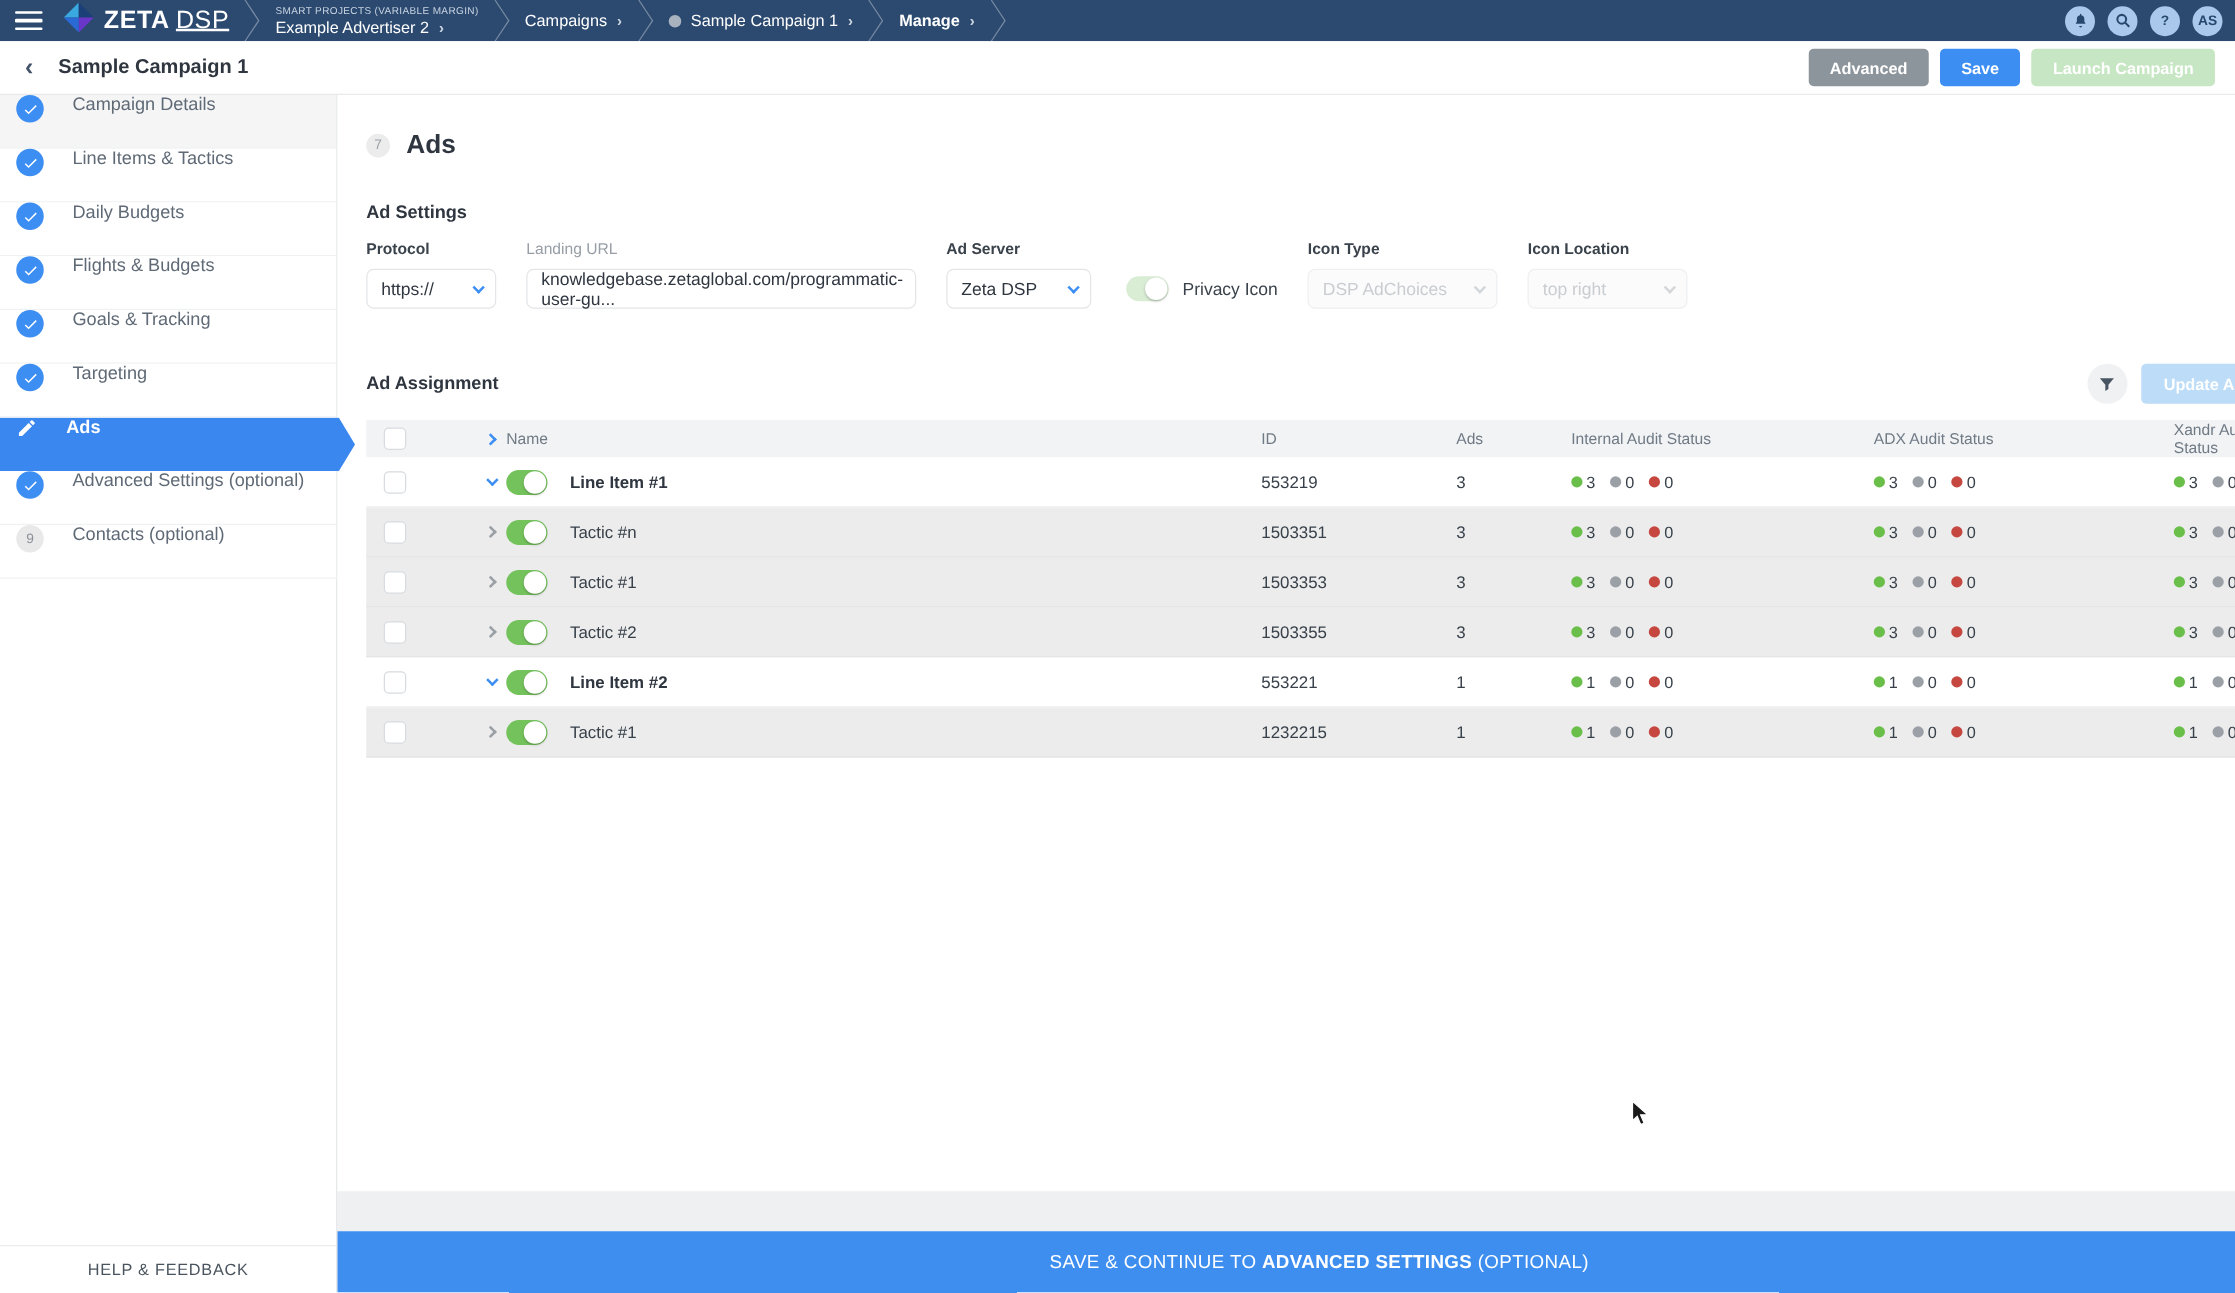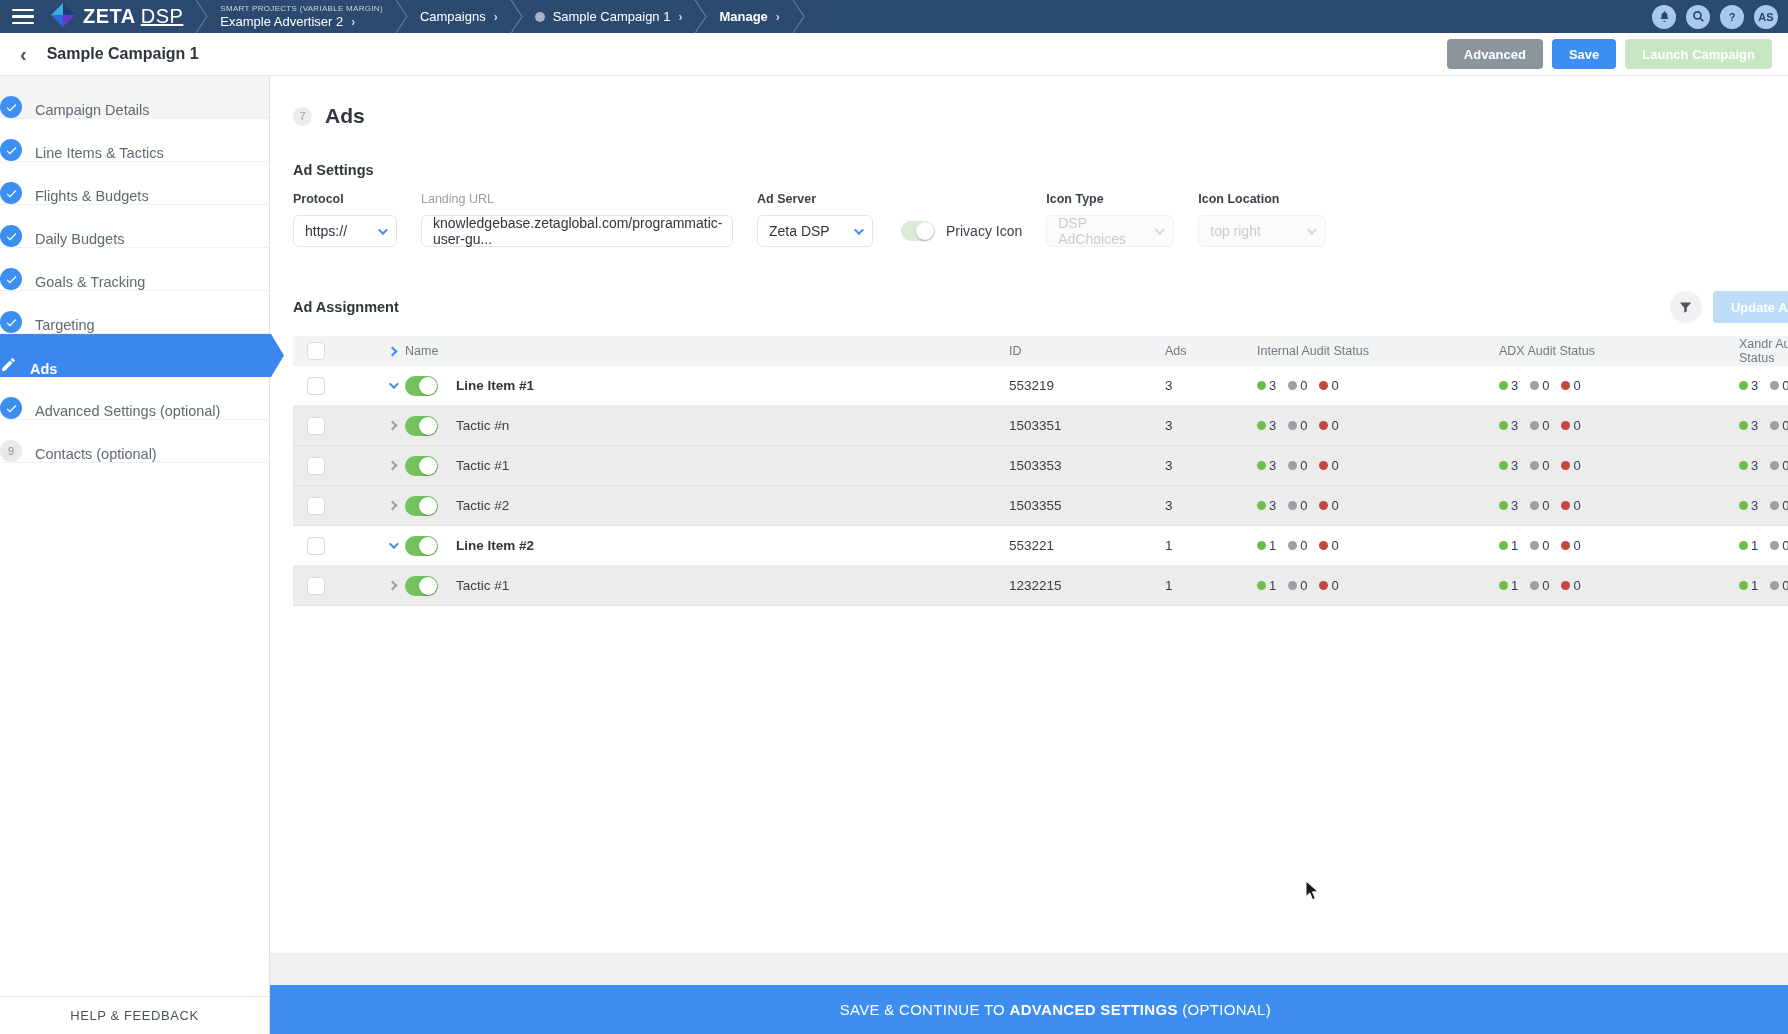--- a/index.html
+++ b/index.html
@@ -34,21 +34,21 @@
   .btn { height:30px; border:none; border-radius:4px; padding:0 17px; font-family:inherit;
     font-size:13px; font-weight:700; color:#fff; cursor:pointer; }
   .btn-actions { background:#8d959c; }
   .btn-save { background:#3d8ef2; }
   .btn-launch { background:#c7e6c3; cursor:default; }
 
   
   .body-row { display:flex; height:958px; }
   .sidebar { width:270px; background:#fff; border-right:1px solid #dfe1e4; display:flex; flex-direction:column; }
   .steps { flex:1; }
-  .step { height:43px; display:flex; align-items:flex-end; gap:13px; 
+  .step { height:43px; display:flex; align-items:flex-start; gap:23px; padding-left:13px;
     border-bottom:1px solid #f0f1f2; cursor:pointer; background:#fff; }
   .step.first { background:#f5f5f5; }
   .step-label { font-size:14.5px; color:#5f6a76; }
   .step .icon-done { width:22px; height:22px; border-radius:50%; background:#3d8ef2; display:flex; align-items:center; justify-content:center; flex:none; }
   .step .icon-number { width:22px; height:22px; border-radius:50%; background:#e9e9ea; color:#8a9096;
     font-size:11px; display:none; align-items:center; justify-content:center; flex:none; }
   .step .icon-active { display:none; flex:none; } .step.number .icon-number { display:flex; }
   .step.active { width:284px; background:#3b87f0; border-bottom:none; position:relative; z-index:2;
     clip-path:polygon(0 0, calc(100% - 13px) 0, 100% 50%, calc(100% - 13px) 100%, 0 100%); }
   .step.active .step-label { color:#fff; font-weight:600; } .step.active .icon-active { display:block; }
@@ -76,21 +76,21 @@
   .flabel { font-size:12.5px; font-weight:700; color:#3a424b; margin-bottom:9px; }
   .flabel.muted { color:#979ea6; font-weight:400; }
   .control { height:32px; border:1px solid #e3e5e8; border-radius:6px; background:#fff;
     display:flex; align-items:center; padding:0 11px; font-size:14px; color:#2f3640; cursor:pointer; }
   .control.input { cursor:text; }
   .control .sel-caret { margin-left:auto; width:7px; height:7px; border-right:2px solid #3d8ef2;
     border-bottom:2px solid #3d8ef2; transform:rotate(45deg) translateY(-2px); }
   .control.disabled { background:#fbfbfb; border-color:#eeeff1; color:#c9ccd1; cursor:default; }
   .control.disabled .sel-caret { border-color:#d4d7da; }
   .w-protocol { width:104px; } .w-landing { width:312px; } .w-adserver { width:116px; }
-  .w-icontype { width:128px; } .w-iconloc { width:128px; }
+  .w-icontype { width:152px; } .w-iconloc { width:128px; }
   .privacy-group { display:flex; align-items:center; gap:11px; height:32px; margin-left:4px; }
   .toggle { width:34px; height:20px; border-radius:10px; position:relative; flex:none; cursor:pointer; }
   .toggle .knob { position:absolute; top:1px; right:1px; width:18px; height:18px; border-radius:50%;
     background:#fff; box-shadow:0 1px 2px rgba(0,0,0,.25); }
   .toggle.light { background:#d9ecd4; }
   .toggle.green { background:#74c25c; }
   .privacy-label { font-size:14px; color:#3a424b; }
 
   
   .assign-row { display:flex; align-items:center; margin-top:44px; }
@@ -251,30 +251,30 @@
 
     <span class="step-label">Line Items &amp; Tactics</span>
   </div>
         <div class="step done">
     <span class="icon-done">
       <svg width="13" height="13" viewBox="0 0 24 24">
               <path fill="#fff" d="M9 16.2 4.8 12l-1.5 1.5L9 19.2 21 7.2 19.5 5.7z"></path>
             </svg>
     </span>
 
-    <span class="step-label">Flights &amp; Budgets</span>
+    <span class="step-label">Daily Budgets</span>
   </div>
         <div class="step done">
     <span class="icon-done">
       <svg width="13" height="13" viewBox="0 0 24 24">
               <path fill="#fff" d="M9 16.2 4.8 12l-1.5 1.5L9 19.2 21 7.2 19.5 5.7z"></path>
             </svg>
     </span>
 
-    <span class="step-label">Daily Budgets</span>
+    <span class="step-label">Flights &amp; Budgets</span>
   </div>
         <div class="step done">
     <span class="icon-done">
       <svg width="13" height="13" viewBox="0 0 24 24">
               <path fill="#fff" d="M9 16.2 4.8 12l-1.5 1.5L9 19.2 21 7.2 19.5 5.7z"></path>
             </svg>
     </span>
 
     <span class="step-label">Goals &amp; Tracking</span>
   </div>

